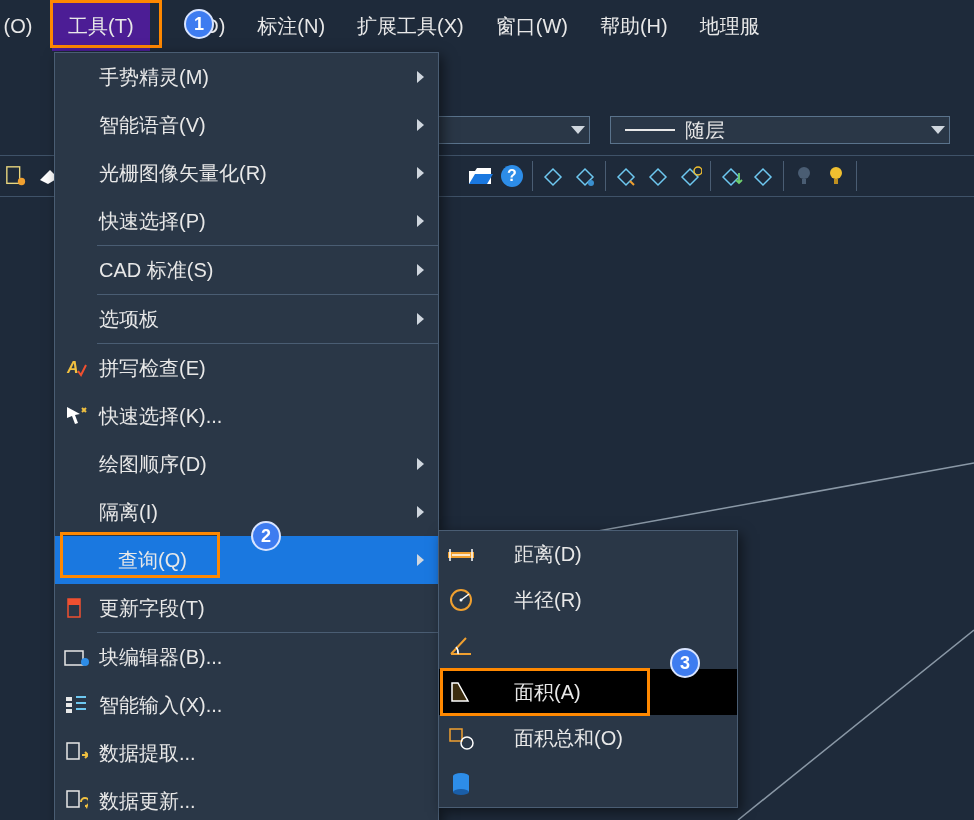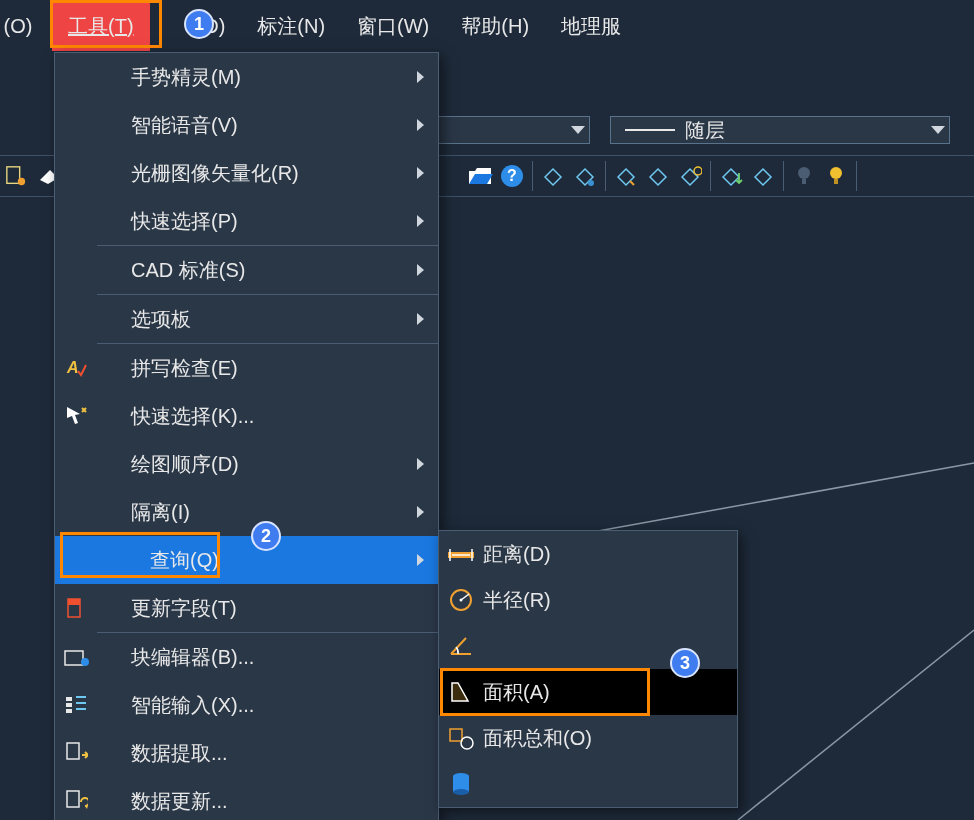--- a/index.html
+++ b/index.html
@@ -18,22 +18,21 @@
       background:#1e2a3a;
       display:flex; align-items:center;
       padding-left:-30px;
     }
     .menubar .menu-item {
       padding:11px 16px;
       color:#e8e8e8;
       white-space:nowrap;
     }
     .menubar .menu-item.active {
-      background:#ef4444;
-      text-decoration:underline;
+      background:#4c1d95;
     }
     .hl-box1 { position:absolute; border:3px solid #ff8800; }
     .badge {
       position:absolute;
       width:30px; height:30px; border-radius:50%;
       background:#3e7cf0;
       color:#fff; font-size:18px; font-weight:bold;
       display:flex; align-items:center; justify-content:center;
       border:2px solid #d8e4ff;
     }
@@ -74,57 +73,59 @@
       border:1px solid #4a5d73;
       box-shadow:4px 4px 12px rgba(0,0,0,.5);
     }
     .drop-item {
       display:flex; align-items:center;
       height:48px;
       position:relative;
     }
     .drop-item.sel { background:#1a78e0;gap:19px; }
     .drop-icon { width:42px; display:flex; align-items:center; justify-content:center; }
-    .drop-label { flex:1; padding-left:2px;margin-left:32px; }
+    .drop-label { flex:1; padding-left:2px; }
     .drop-arrow {
       width:0;height:0; margin-right:14px;
       border-top:6px solid transparent;
       border-bottom:6px solid transparent;
       border-left:7px solid #cfd6de;
     }
     .drop-divider { height:1px; background:#4a5d73; margin-left:42px;}
     
     .submenu {
       position:absolute; top:530px; left:438px; width:300px;
       background:#2a3747;
       border:1px solid #4a5d73;
       box-shadow:4px 4px 12px rgba(0,0,0,.5);
     }
     .sub-item {
       display:flex; align-items:center;
       height:46px;
+      gap:31px;
     }
     .sub-item.sel { background:#000000; }
     .sub-icon { width:44px; height:32px; display:flex;align-items:center;justify-content:center; }
     .sub-label { flex:1; }
     svg.bgcanvas { position:absolute; top:0; left:0; width:974px; height:820px; pointer-events:none; }
   </style>
 </head>
 <body>
 
 <svg class="bgcanvas">
   <line x1="438" y1="560" x2="974" y2="463" stroke="#8a98a6" stroke-width="1.5"></line>
   <line x1="738" y1="820" x2="974" y2="630" stroke="#8a98a6" stroke-width="1.5"></line>
 </svg>
 
 <div class="menubar">
   <div class="menu-item" style="padding-left:0;width:52px;text-align:center">(O)</div>
   <div class="menu-item active">工具(T)</div>
   <div class="menu-item" style="padding-left:48px">(D)</div>
   <div class="menu-item">标注(N)</div>
+  <div class="menu-item">扩展工具(X)</div>
   <div class="menu-item">窗口(W)</div>
   <div class="menu-item">帮助(H)</div>
   <div class="menu-item" style="padding-right:0">地理服</div>
 </div>
 
 <div class="hl-box1" style="top:0;left:50px;width:112px;height:48px"></div>
 <div class="badge" style="top:9px;left:184px">1</div>
 
 <div class="tool-row2">
   <div class="dropdown-combo c1">

